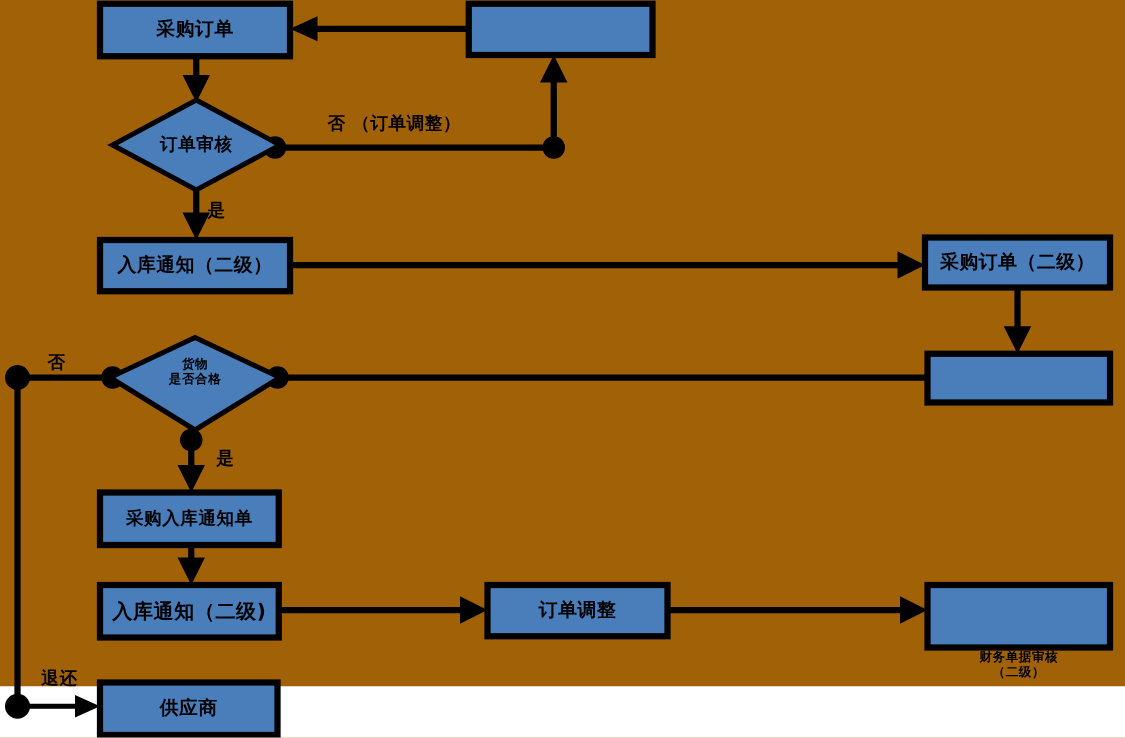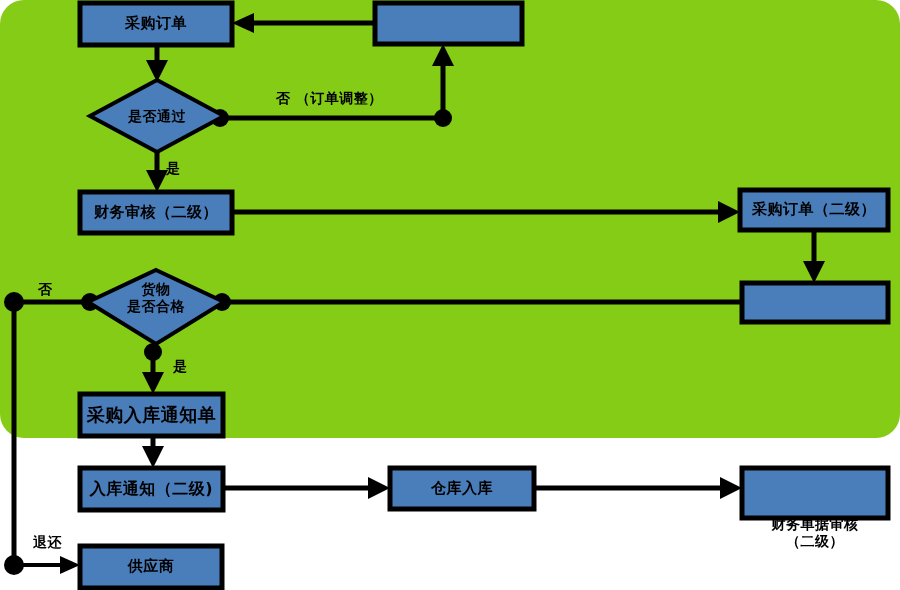--- a/index.html
+++ b/index.html
@@ -9,23 +9,22 @@
   }
   body {
     width: 900px;
     height: 590px;
     font-family: "DejaVu Sans", "Liberation Sans", sans-serif;
     overflow: hidden;
   }
   #flow-root {
     position: relative;
     width: 900px;
-    height: 438px;
-    background: #84cc16;
-    border-radius: 24px;
+    height: 549px;
+    background: #a16207;
   }
   svg.flow-canvas {
     position: absolute;
     left: 0;
     top: 0;
     width: 900px;
     height: 590px;
     display: block;
   }
   .node-shape {
@@ -59,21 +58,21 @@
     font-family: "DejaVu Sans", "Liberation Sans", sans-serif;
     font-weight: 700;
     font-size: 15px;
     line-height: 1.15;
     letter-spacing: 0.5px;
     pointer-events: none;
     white-space: pre-line;
   }
   .node-label.two-line {
     line-height: 1.25;
-    font-size: 14px;
+    font-size: 10px;
   }
   .edge-label {
     position: absolute;
     color: #000000;
     font-family: "DejaVu Sans", "Liberation Sans", sans-serif;
     font-weight: 700;
     font-size: 14px;
     letter-spacing: 0.5px;
     white-space: nowrap;
   }
@@ -166,33 +165,33 @@
     <rect class="node-shape" x="742" y="283" width="146" height="39"></rect>
     <rect class="node-shape" x="80" y="394" width="143" height="42"></rect>
     <rect class="node-shape" x="80" y="468" width="143" height="42"></rect>
     <rect class="node-shape" x="390" y="468" width="144" height="41"></rect>
     <rect class="node-shape" x="742" y="468" width="146" height="50"></rect>
     <rect class="node-shape" x="80" y="546" width="142" height="42"></rect>
 
   </svg>
 
   <div class="node-label" style="left:80px;  top:3px;   width:152px; height:42px;">采购订单</div>
-  <div class="node-label" style="left:90px;  top:98px;  width:134px; height:36px; font-size:14px;">是否通过</div>
-  <div class="node-label" style="left:80px;  top:192px; width:152px; height:41px;">财务审核（二级）</div>
+  <div class="node-label" style="left:90px;  top:98px;  width:134px; height:36px; font-size:14px;">订单审核</div>
+  <div class="node-label" style="left:80px;  top:192px; width:152px; height:41px;">入库通知（二级）</div>
   <div class="node-label" style="left:740px; top:190px; width:148px; height:40px;">采购订单（二级）</div>
   <div class="node-label two-line" style="left:88px; top:276px; width:136px; height:44px;">货物
 是否合格</div>
-  <div class="node-label" style="left:80px;  top:394px; width:143px; height:42px; font-size:18px;">采购入库通知单</div>
+  <div class="node-label" style="left:80px;  top:394px; width:143px; height:42px; font-size:14px;">采购入库通知单</div>
   <div class="node-label" style="left:80px;  top:468px; width:143px; height:42px; font-size:16px;">入库通知（二级)</div>
-  <div class="node-label" style="left:390px; top:468px; width:144px; height:41px;">仓库入库</div>
+  <div class="node-label" style="left:390px; top:468px; width:144px; height:41px;">订单调整</div>
   <div class="node-label two-line" style="left:742px; top:468px; width:146px; height:50px;margin-top:40px;">财务单据审核
 （二级）</div>
   <div class="node-label" style="left:80px;  top:546px; width:142px; height:42px;">供应商</div>
 
-  <div class="edge-label" style="left:276px; top:90px;">否 （订单调整）</div>
+  <div class="edge-label" style="left:262px; top:90px;">否 （订单调整）</div>
   <div class="edge-label" style="left:166px; top:160px;">是</div>
   <div class="edge-label" style="left:38px;  top:281px;">否</div>
   <div class="edge-label" style="left:173px; top:358px;">是</div>
   <div class="edge-label" style="left:33px;  top:534px;">退还</div>
 
   <div class="hit-box" style="left:80px;  top:3px;   width:152px; height:42px;"></div>
   <div class="hit-box" style="left:375px; top:3px;   width:147px; height:41px;"></div>
   <div class="hit-box" style="left:90px;  top:80px;  width:134px; height:72px;"></div>
   <div class="hit-box" style="left:80px;  top:192px; width:152px; height:41px;"></div>
   <div class="hit-box" style="left:740px; top:190px; width:148px; height:40px;"></div>

